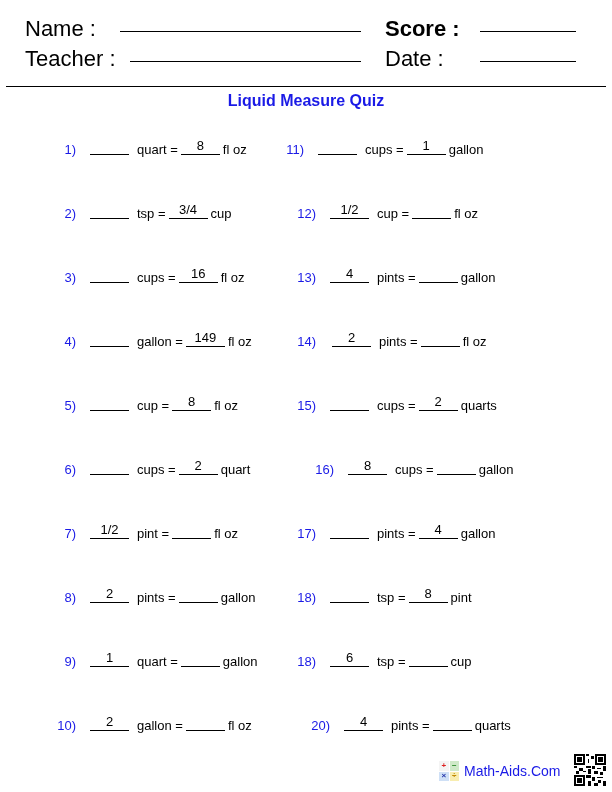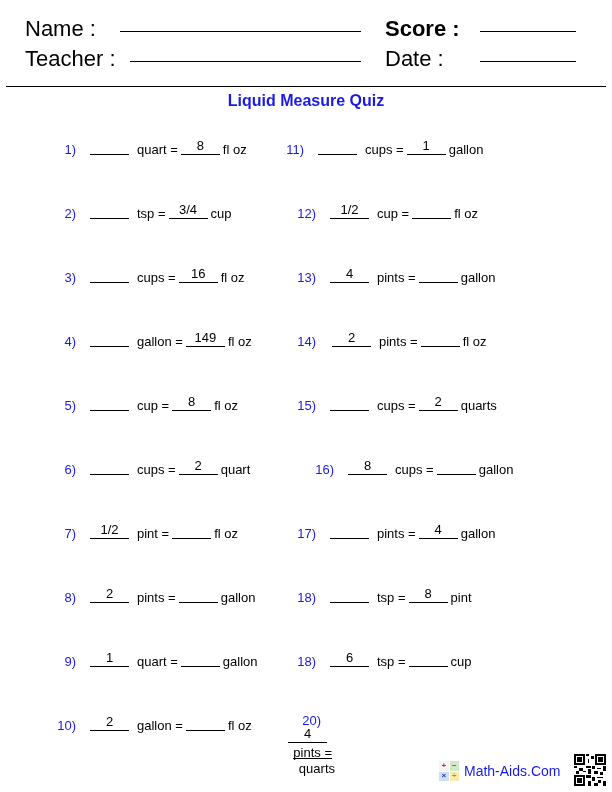--- a/index.html
+++ b/index.html
@@ -182,21 +182,21 @@
       <span class="blank" style="width:39px;margin-right:3px;">8</span>
       <span class="word">pint</span>
     </div>
     <div class="problem" style="left: 286px; top: 649px;">
       <span class="pnum" style="width:30px;margin-right:14px;">18)</span>
       <span class="blank" style="width:39px;margin-right:8px;">6</span>
       <span class="word" style="margin-right:3px;">tsp =</span>
       <span class="blank" style="width:39px;margin-right:3px;"></span>
       <span class="word">cup</span>
     </div>
-    <div class="problem" style="left: 288px; top: 713px; flex-direction: column;">
+    <div class="problem" style="left: 300px; top: 713px;">
       <span class="pnum" style="width:30px;margin-right:14px;">20)</span>
       <span class="blank" style="width:39px;margin-right:8px;">4</span>
       <span class="word" style="margin-right:3px;">pints =</span>
       <span class="blank" style="width:39px;margin-right:3px;"></span>
       <span class="word">quarts</span>
     </div>
   </div>
 
 <div class="footer-logo">
   <span style="background:#f4f4f4;color:#d22;">+</span>

